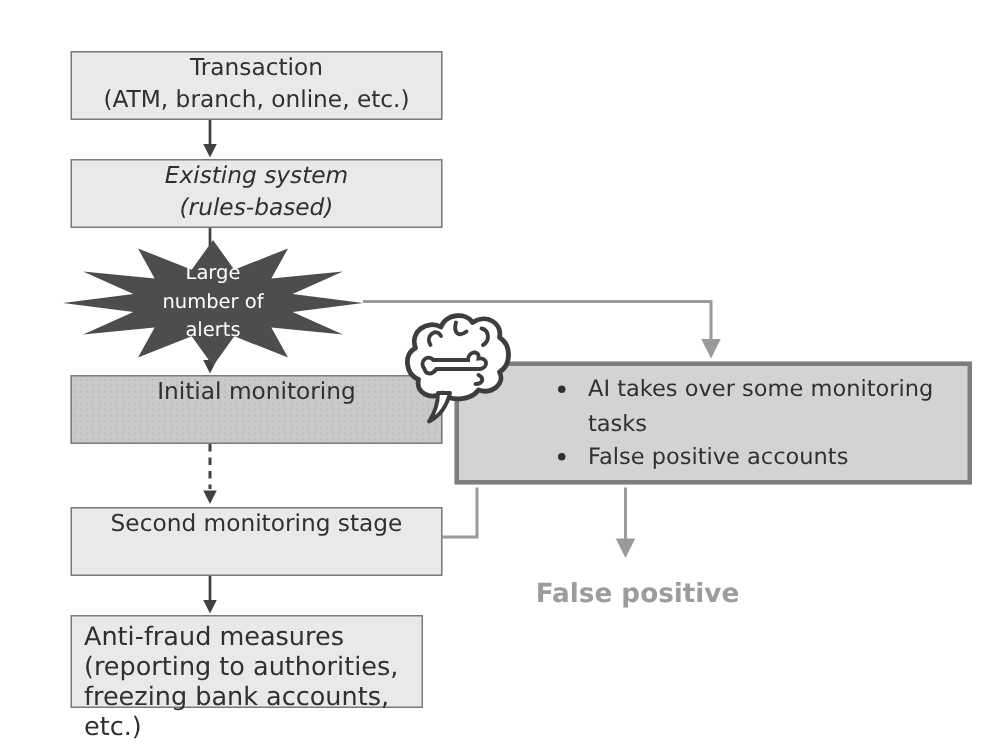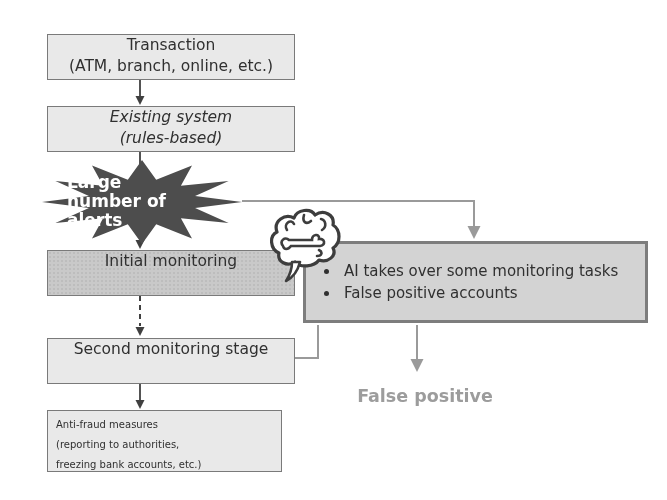--- a/index.html
+++ b/index.html
@@ -18,30 +18,30 @@
         white-space:pre-line;margin-left:32px;}
   .node-transaction{left:15px;top:34px;width:248px;height:46px;}
   .node-existing{left:15px;top:106px;width:248px;height:46px;font-style:italic;}
   .node-initial{left:15px;top:250px;width:248px;height:46px;
         background-color:var(--highlight_fill);
         background-image:radial-gradient(#bdbdbd 0.8px, transparent 0.9px);
         background-size:4px 4px;}
   .node-second{left:15px;top:338px;width:248px;height:46px;}
   .node-antifraud{left:15px;top:410px;width:235px;height:62px;
         justify-content:flex-start;text-align:left;padding:4px 8px;
-        font-size:10px;line-height:20px;}
+        font-size:17px;line-height:20px;}
   .burst-label{position:absolute;left:67px;top:173px;width:150px;
-        color:var(--burst_text);font-weight:bold;font-size:17px;line-height:19px;
-        white-space:pre-line;}
+        color:var(--burst_text);font-weight:normal;font-size:13px;line-height:19px;
+        text-align:center;white-space:pre-line;}
   .ai-box{position:absolute;left:303px;top:241px;width:345px;height:82px;
         background:var(--ai_box_fill);border:3px solid var(--ai_box_border);
         display:flex;align-items:center;}
   .ai-box ul{list-style:disc;margin:0;padding-left:34px;color:var(--text);
         font-size:15px;line-height:22.5px;}
-  .ai-box li{padding-left:4px;}
+  .ai-box li{padding-left:4px;margin-left:48px;}
   .false-positive{position:absolute;left:340px;top:386px;width:170px;
         text-align:center;color:var(--false_positive_text);
         font-weight:bold;font-size:17.5px;}
   .brain{position:absolute;left:266px;top:206px;width:76px;height:84px;}
   svg .dark-line{stroke:var(--dark_arrow);stroke-width:1.8;fill:none;}
   svg .dark-dash{stroke:var(--dark_arrow);stroke-width:2;fill:none;stroke-dasharray:5 4;}
   svg .dark-head{fill:var(--dark_arrow);}
   svg .gray-line{stroke:var(--gray_arrow);stroke-width:2;fill:none;}
   svg .gray-head{fill:var(--gray_arrow);}
   svg .burst{fill:var(--burst_fill);}

